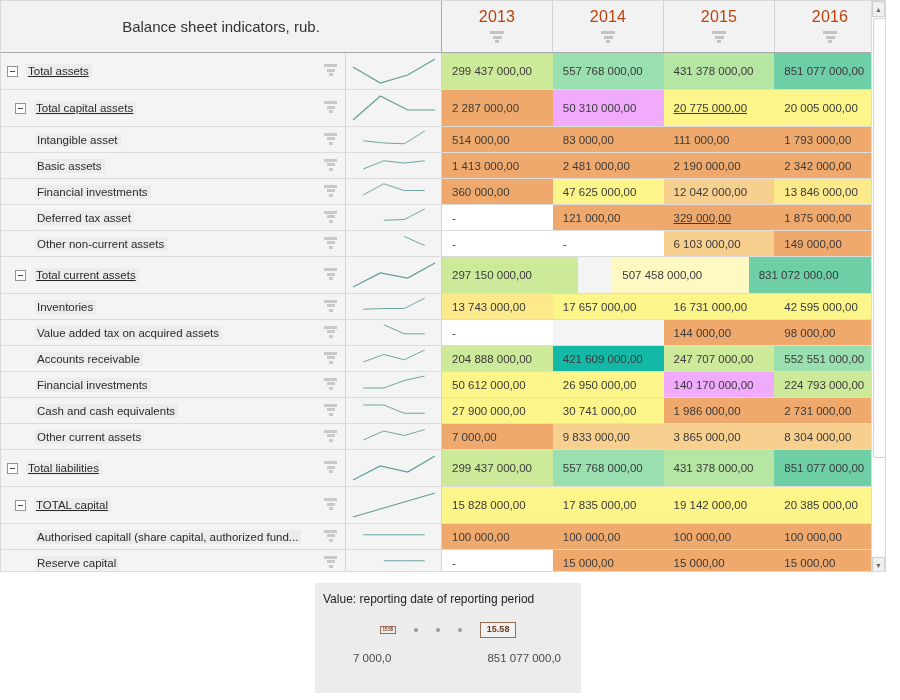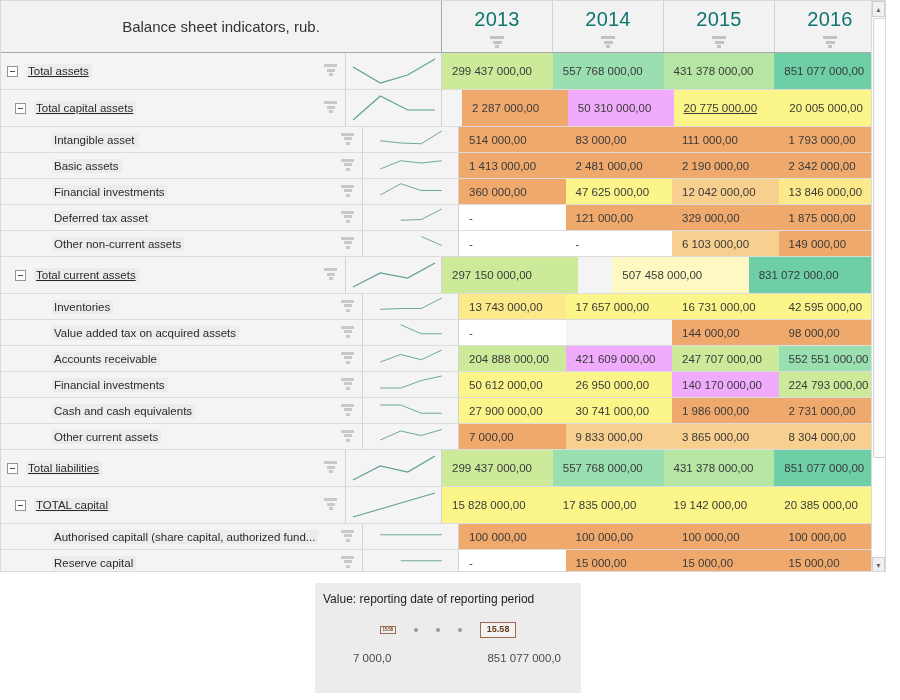--- a/index.html
+++ b/index.html
@@ -32,41 +32,41 @@
   .hdr-years { display: flex; flex: 1; }
   .hdr-year {
     flex: 1 1 0;
     display: flex; flex-direction: column; align-items: center; justify-content: flex-start;
     padding-top: 7px;
     background: #f2f2f2;
     border-right: 1px solid #d2d2d2;
     position: relative;
   }
   .hdr-year:last-child { border-right: none; }
-  .hdr-year .yr { font-size: 20px; color: #0f766e; letter-spacing: .2px; }
+  .hdr-year .yr { font-size: 16px; color: #c2410c; letter-spacing: .2px; }
 
   
   .funnel { display:inline-block; width:14px; margin-top:5px; }
   .funnel i { display:block; margin:0 auto 1.5px auto; background:#c3c3c3; }
   .funnel i:nth-child(1){ width:14px; height:3px; }
   .funnel i:nth-child(2){ width:9px;  height:3px; }
   .funnel i:nth-child(3){ width:4px;  height:3px; }
 
   .funnel-sm { display:inline-block; width:13px; }
   .funnel-sm i { display:block; margin:0 auto 1.5px auto; background:#c9c9c9; }
   .funnel-sm i:nth-child(1){ width:13px; height:3px; }
   .funnel-sm i:nth-child(2){ width:8px;  height:3px; }
   .funnel-sm i:nth-child(3){ width:4px;  height:3px; }
 
   
   .body { position: relative; height: 519px; overflow: hidden; }
   .row { display: flex; border-bottom: 1px solid #dcdcdc; background: #f4f4f4; }
   .row.lvl0 { height: 37px; }
   .row.lvl1 { height: 37px; }
-  .row.lvl2 { height: 26px; padding-left: 17px; }
+  .row.lvl2 { height: 26px; }
 
   .c-label {
     width: 315px; flex: 0 0 315px;
     display: flex; align-items: center;
     background: #f4f4f4;
     padding-left: 6px;
     overflow: hidden;
   }
   .exp {
     width: 11px; height: 11px; flex: 0 0 11px;
@@ -239,21 +239,21 @@
               <i></i>
               <i></i>
             </span>
           </div>
           <div class="c-spark">
             <svg width="90" height="34" viewBox="0 0 90 32">
               <polyline points="4,28 31.333333333333332,4 58.666666666666664,18 86,18" fill="none" stroke="#5f9e96" stroke-width="1.2"></polyline>
             </svg>
           </div>
           <div class="c-vals">
-            <div class="cell" style="background: rgb(240, 169, 108); margin-left: 20px;">2 287 000,00</div>
+            <div class="cell" style="background: rgb(240, 169, 108);">2 287 000,00</div>
             <div class="cell" style="background: #f0abfc;">50 310 000,00</div>
             <div class="cell" style="background: rgb(251, 245, 138); text-decoration: underline;">20 775 000,00</div>
             <div class="cell" style="background: rgb(251, 245, 138);">20 005 000,00</div>
           </div>
         </div>
         <div class="row lvl2">
           <div class="c-label ind2">
             <span class="lbl">Intangible asset</span>
           </div>
           <div class="c-filter">
@@ -333,21 +333,21 @@
             </span>
           </div>
           <div class="c-spark">
             <svg width="90" height="24" viewBox="0 0 90 32">
               <polyline points="31.333333333333332,19 58.666666666666664,18 86,4" fill="none" stroke="#5f9e96" stroke-width="1.2"></polyline>
             </svg>
           </div>
           <div class="c-vals">
             <div class="cell" style="background: rgb(255, 255, 255);">-</div>
             <div class="cell" style="background: rgb(240, 169, 108);">121 000,00</div>
-            <div class="cell" style="background: rgb(240, 169, 108);">329 000,00</div>
+            <div class="cell" style="background: rgb(240, 169, 108); text-decoration: underline;">329 000,00</div>
             <div class="cell" style="background: rgb(240, 169, 108);">1 875 000,00</div>
           </div>
         </div>
         <div class="row lvl2">
           <div class="c-label ind2">
             <span class="lbl">Other non-current assets</span>
           </div>
           <div class="c-filter">
             <span class="funnel-sm">
               <i></i>
@@ -447,21 +447,21 @@
               <i></i>
             </span>
           </div>
           <div class="c-spark">
             <svg width="90" height="24" viewBox="0 0 90 32">
               <polyline points="4,20 31.333333333333332,10 58.666666666666664,17 86,4" fill="none" stroke="#5f9e96" stroke-width="1.2"></polyline>
             </svg>
           </div>
           <div class="c-vals">
             <div class="cell" style="background: rgb(205, 233, 154);">204 888 000,00</div>
-            <div class="cell" style="background: #f0abfc;">421 609 000,00</div>
+            <div class="cell" style="background: #14b8a6;">421 609 000,00</div>
             <div class="cell" style="background: rgb(205, 233, 154);">247 707 000,00</div>
             <div class="cell" style="background: rgb(154, 223, 176);">552 551 000,00</div>
           </div>
         </div>
         <div class="row lvl2">
           <div class="c-label ind2">
             <span class="lbl">Financial investments</span>
           </div>
           <div class="c-filter">
             <span class="funnel-sm">

